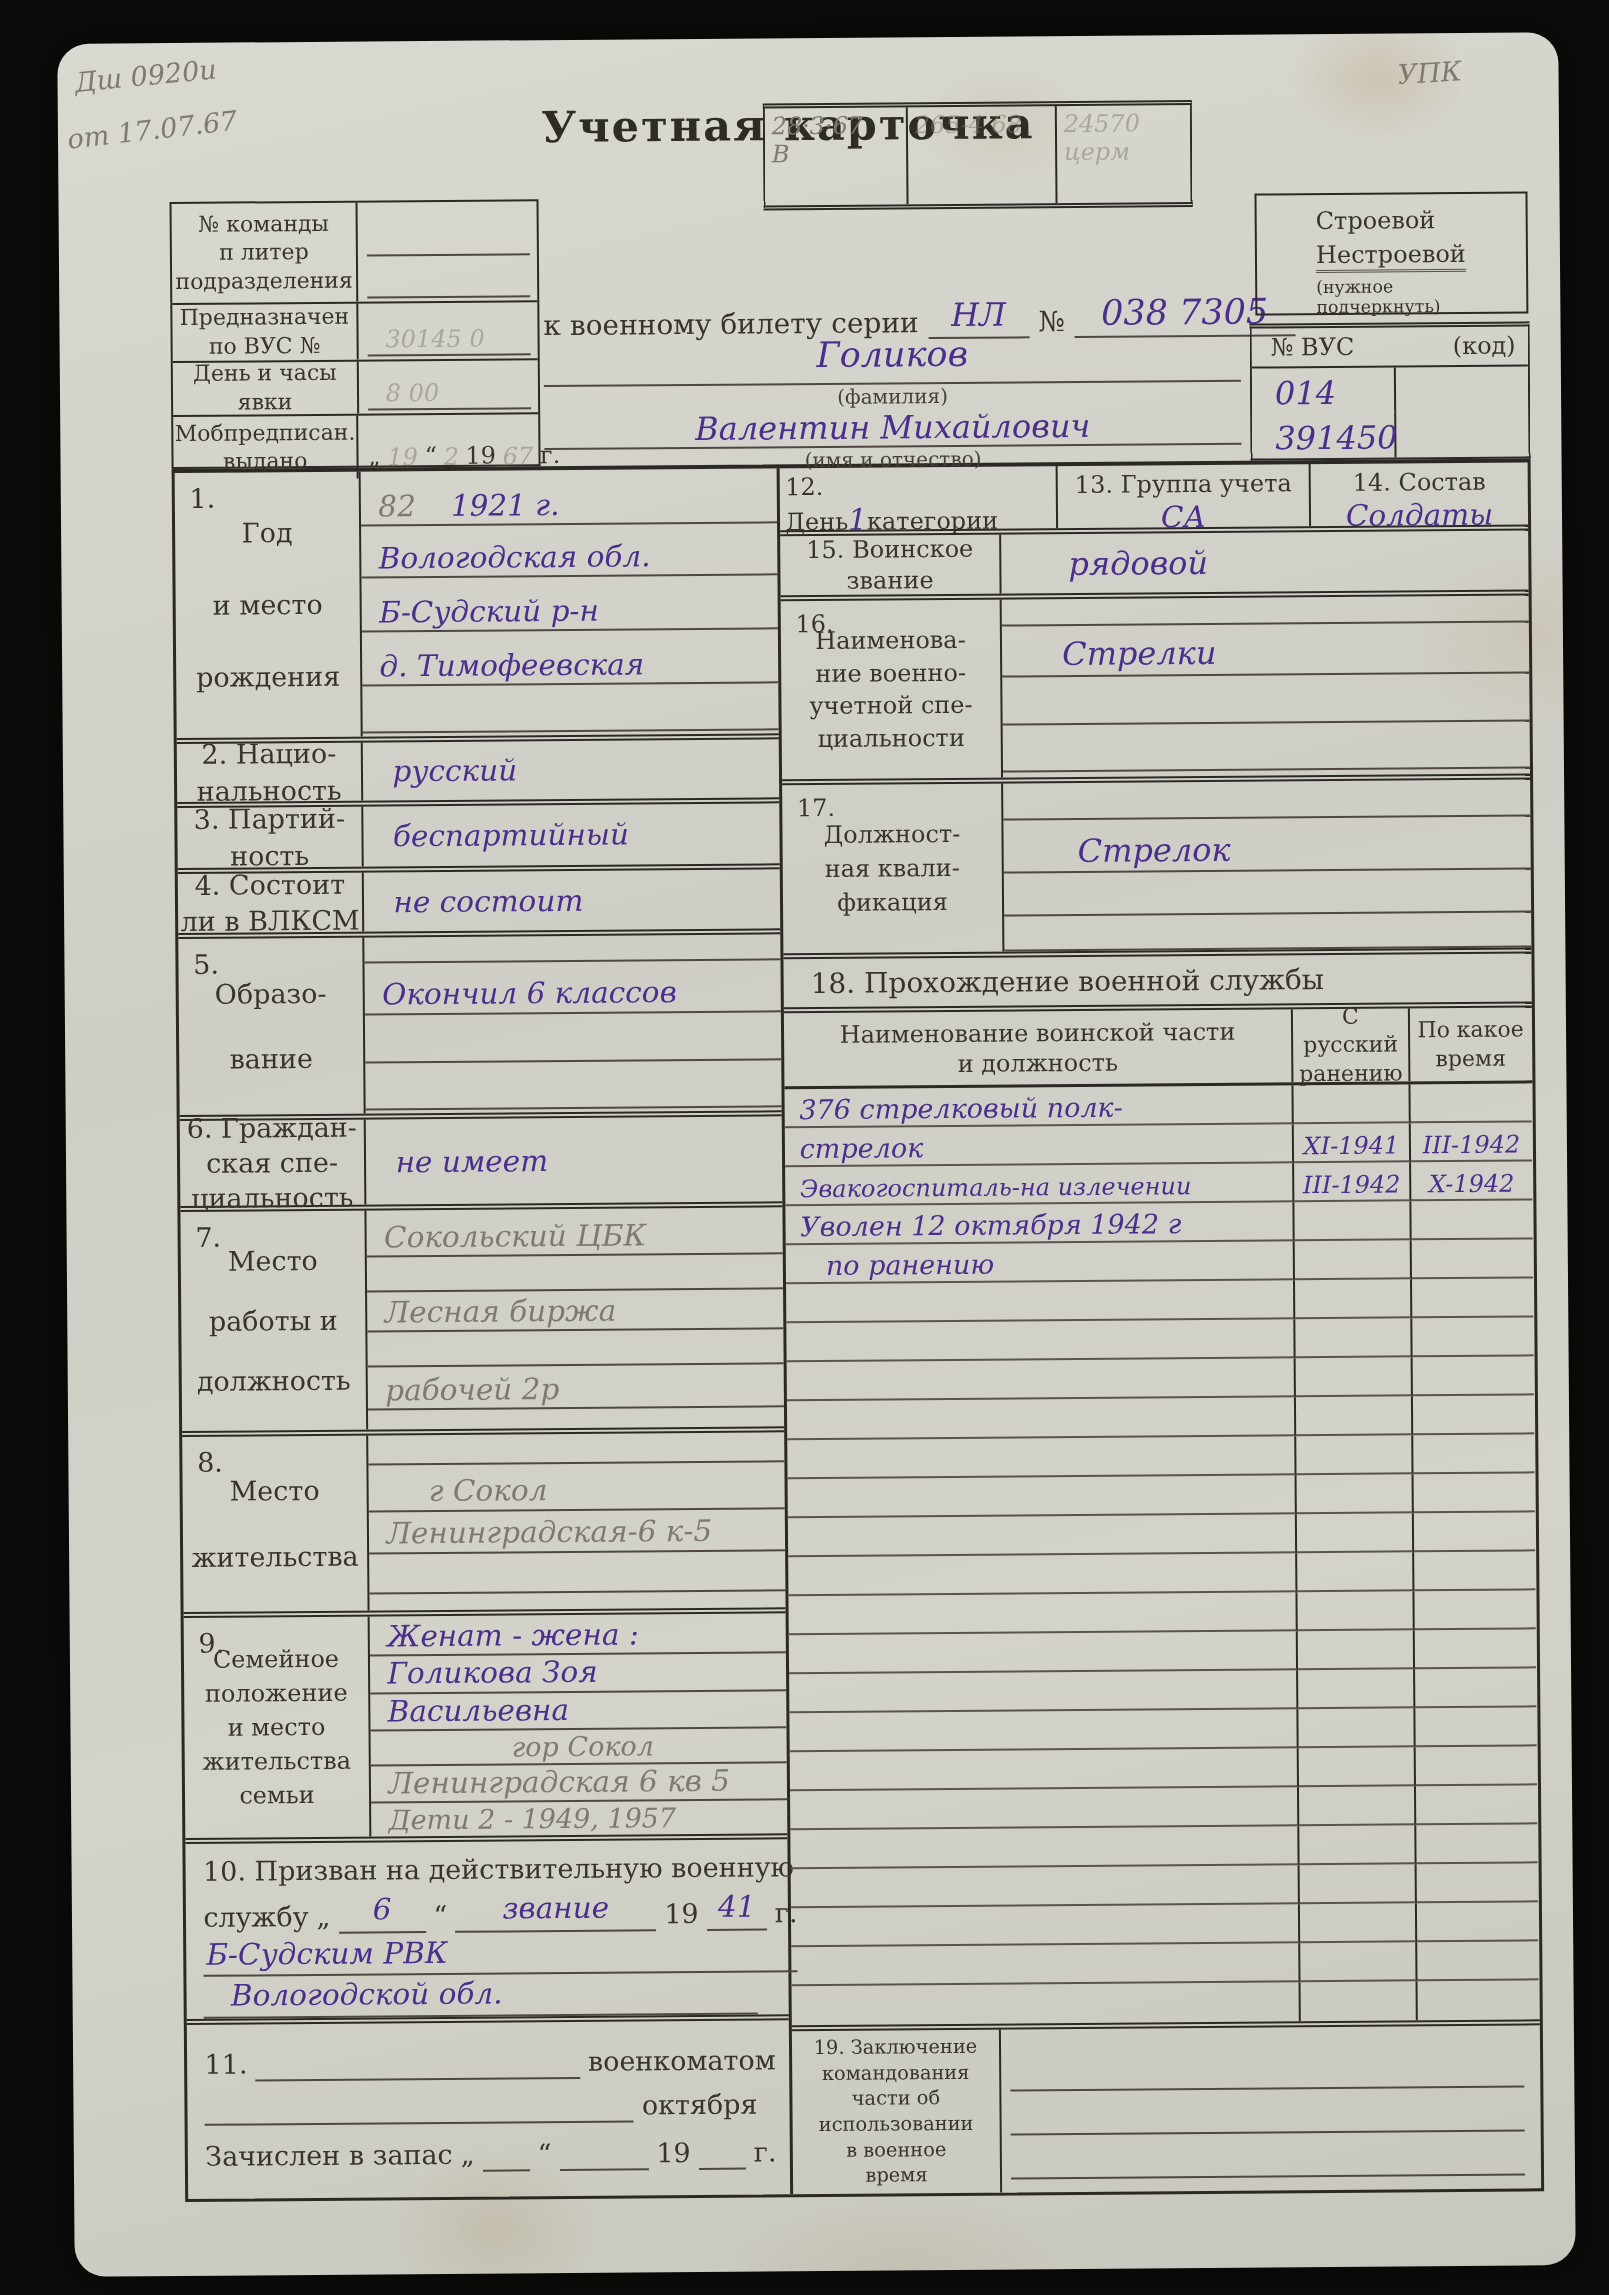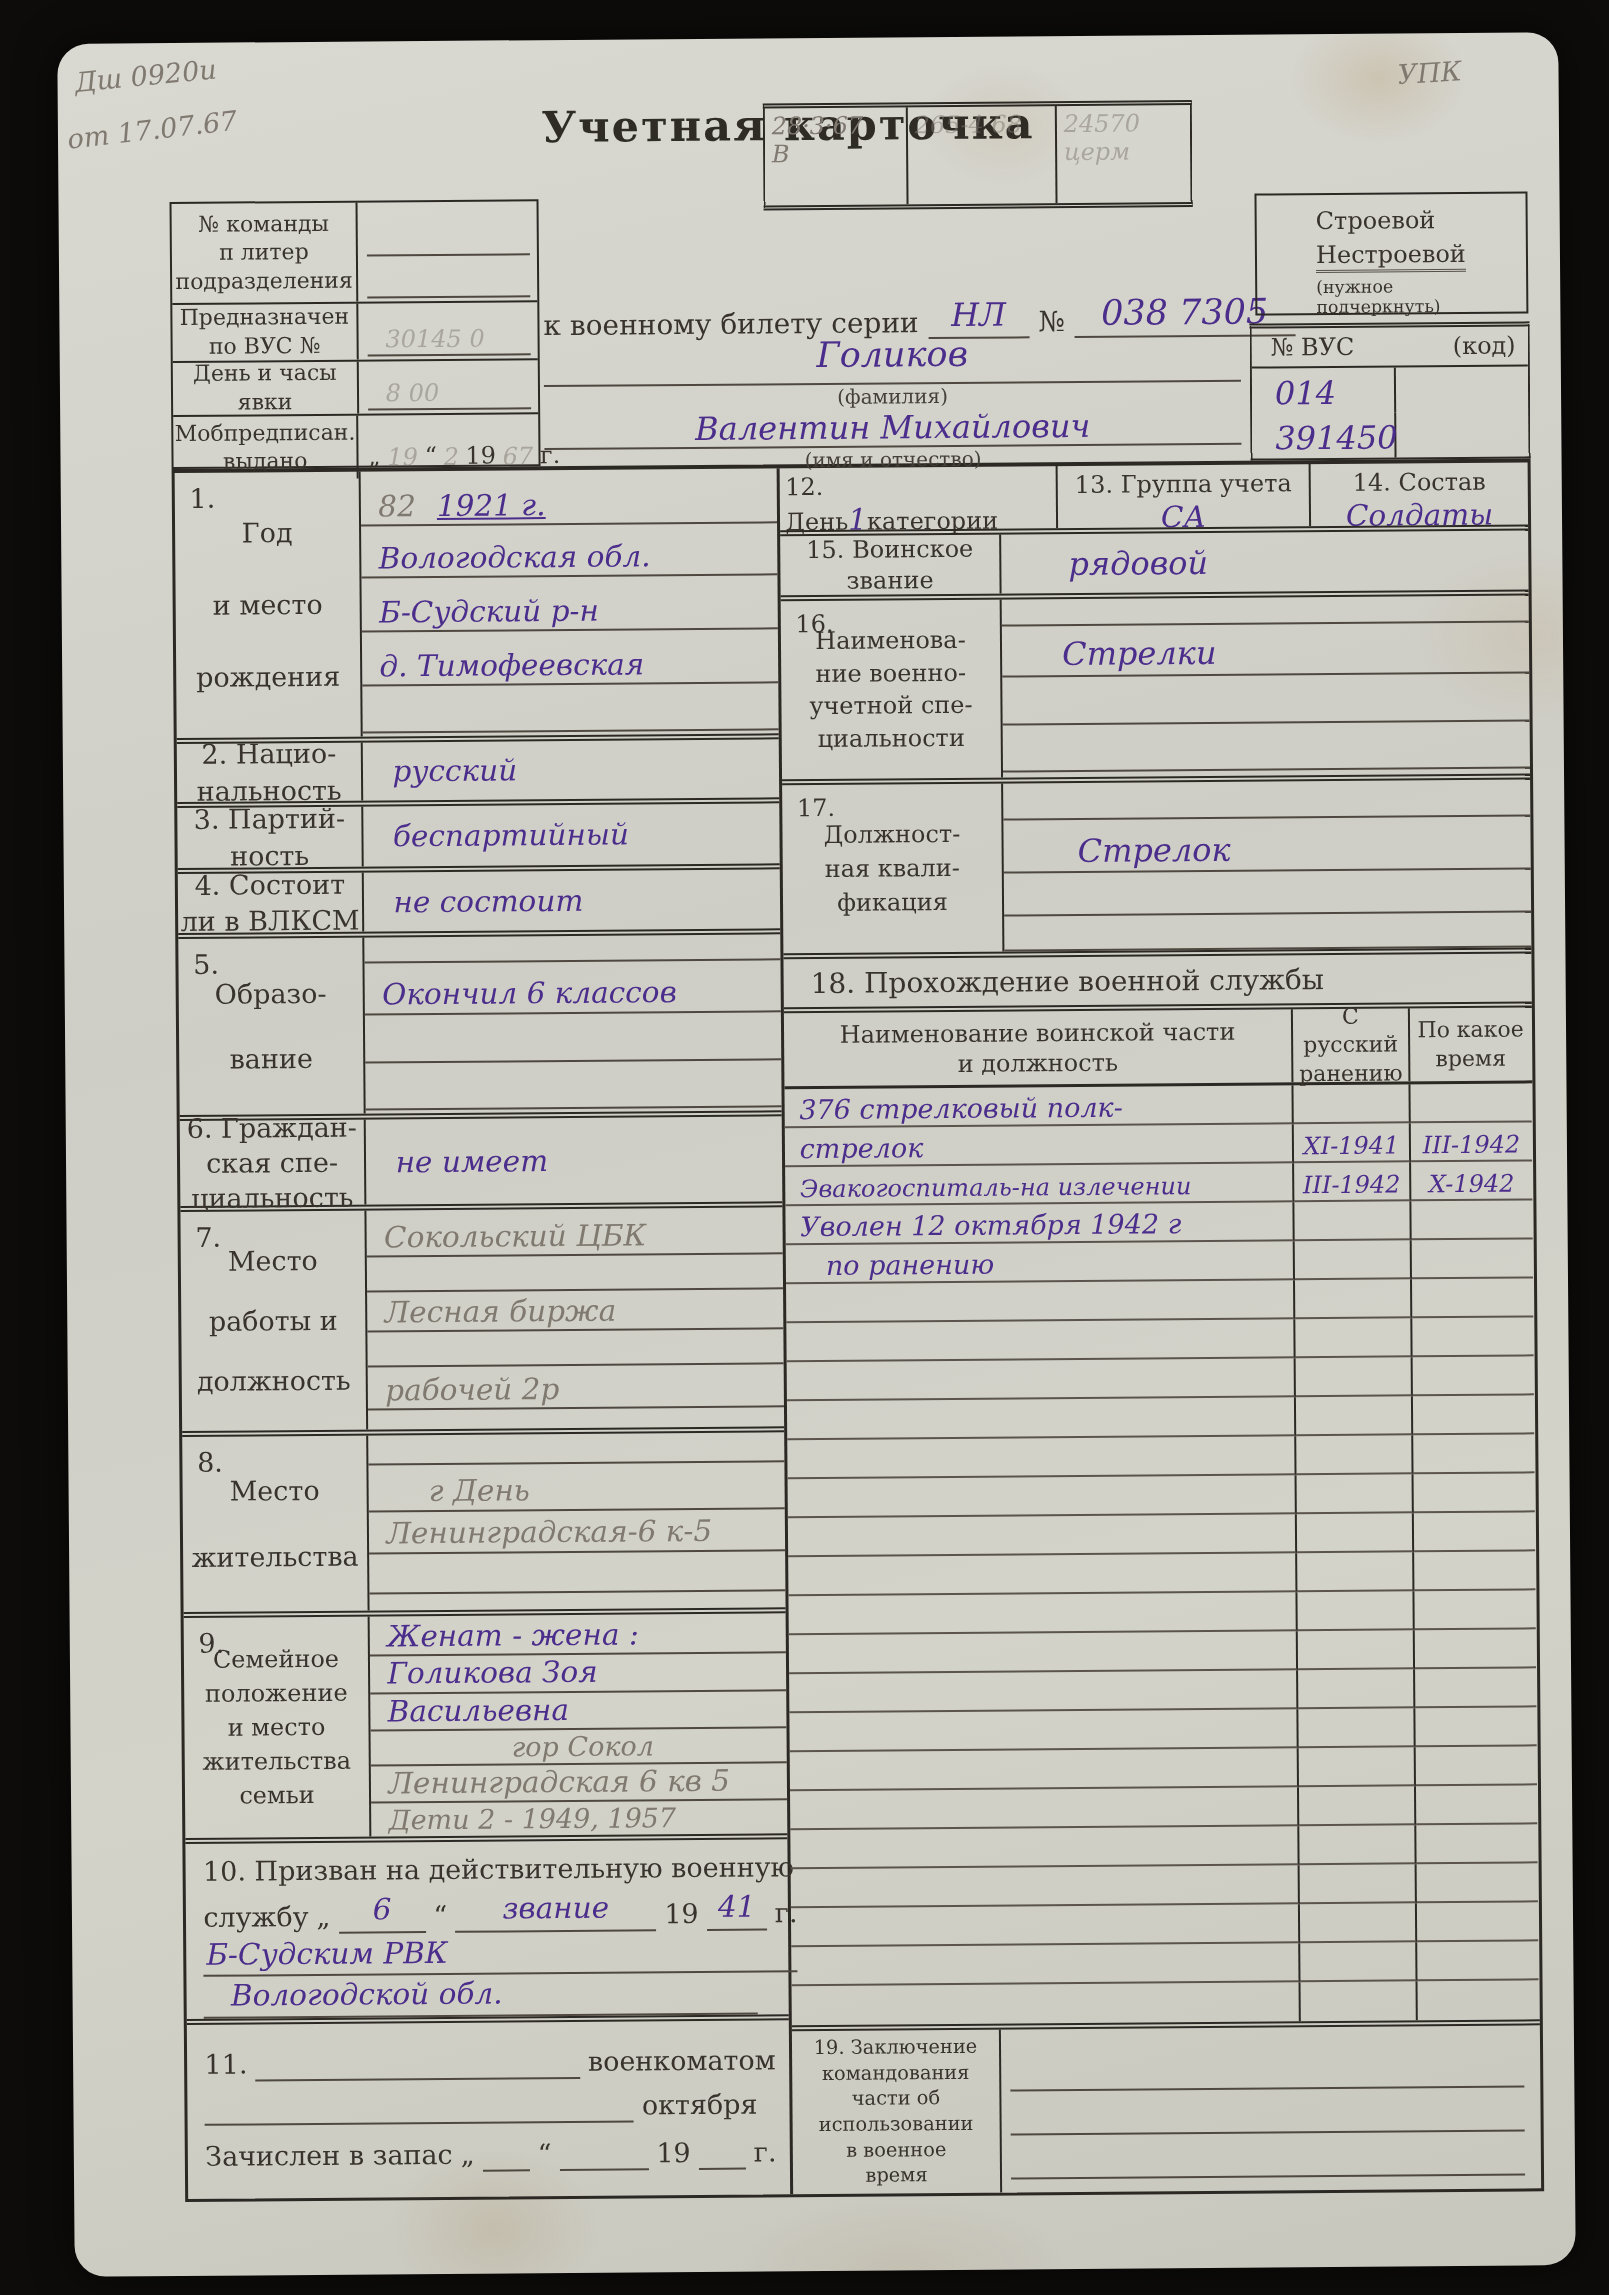--- a/index.html
+++ b/index.html
@@ -71,21 +71,21 @@
   .body{display:flex;border:3.4px solid var(--bd);border-top:4px solid var(--bd);}
   .lcol{width:605px;border-right:3.4px solid var(--bd);display:flex;flex-direction:column;}
   .rcol{width:750px;display:flex;flex-direction:column;}
   .sec{display:flex;border-top:6px double var(--bd);flex:0 0 auto;}
   .sec.first{border-top:none;}
   .lbl{width:186px;border-right:2.7px solid var(--bd);position:relative;text-align:center;
     display:flex;flex-direction:column;justify-content:space-evenly;padding:6.7px 2.7px;}
   .num{position:absolute;top:8px;left:14.7px;}
   .val{flex:1;display:flex;flex-direction:column;}
   .vcenter{flex:1;display:flex;align-items:center;padding-left:29.5px;}
-  .gap{margin-left:21px;text-decoration:underline;}
+  .gap{margin-left:35px;}
   .full{flex:1;display:flex;flex-direction:column;padding:6.7px 13.4px 0 17.4px;}
   .frow{display:flex;align-items:flex-end;gap:8px;}
   .fill{flex:1;border-bottom:2px solid var(--wl);position:relative;text-align:center;}
   
   .strip{display:flex;border-top:none;}
   .cell{border-right:2.7px solid var(--bd);padding:4px 5.4px;display:flex;flex-direction:column;}
   .cell:last-child{border-right:none;}
   
   .t18hd{display:flex;border-bottom:3.4px solid var(--bd);flex:0 0 auto;}
   .t18hd>div{display:flex;flex-direction:column;justify-content:center;text-align:center;}
@@ -329,21 +329,21 @@
 
         <div class="sec" style="height:181px">
           <div class="lbl print s40">
             <span class="num">8.</span>
             <div>Место</div>
             <div>жительства</div>
           </div>
           <div class="val" style="padding-top:2.7px">
             <div class="wl" style="height:27px"></div>
             <div class="wl" style="height:47px;padding-left:60px">
-                <span class="pencil p44">г День</span>
+                <span class="pencil p44">г Сокол</span>
               </div>
             <div class="wl" style="height:42px">
                 <span class="pencil p44">Ленинградская-6 к-5</span>
               </div>
             <div class="wl" style="height:40px"></div>
           </div>
         </div>
 
         <div class="sec" style="height:226px">
           <div class="lbl print s36" style="justify-content:center;gap:4px">

